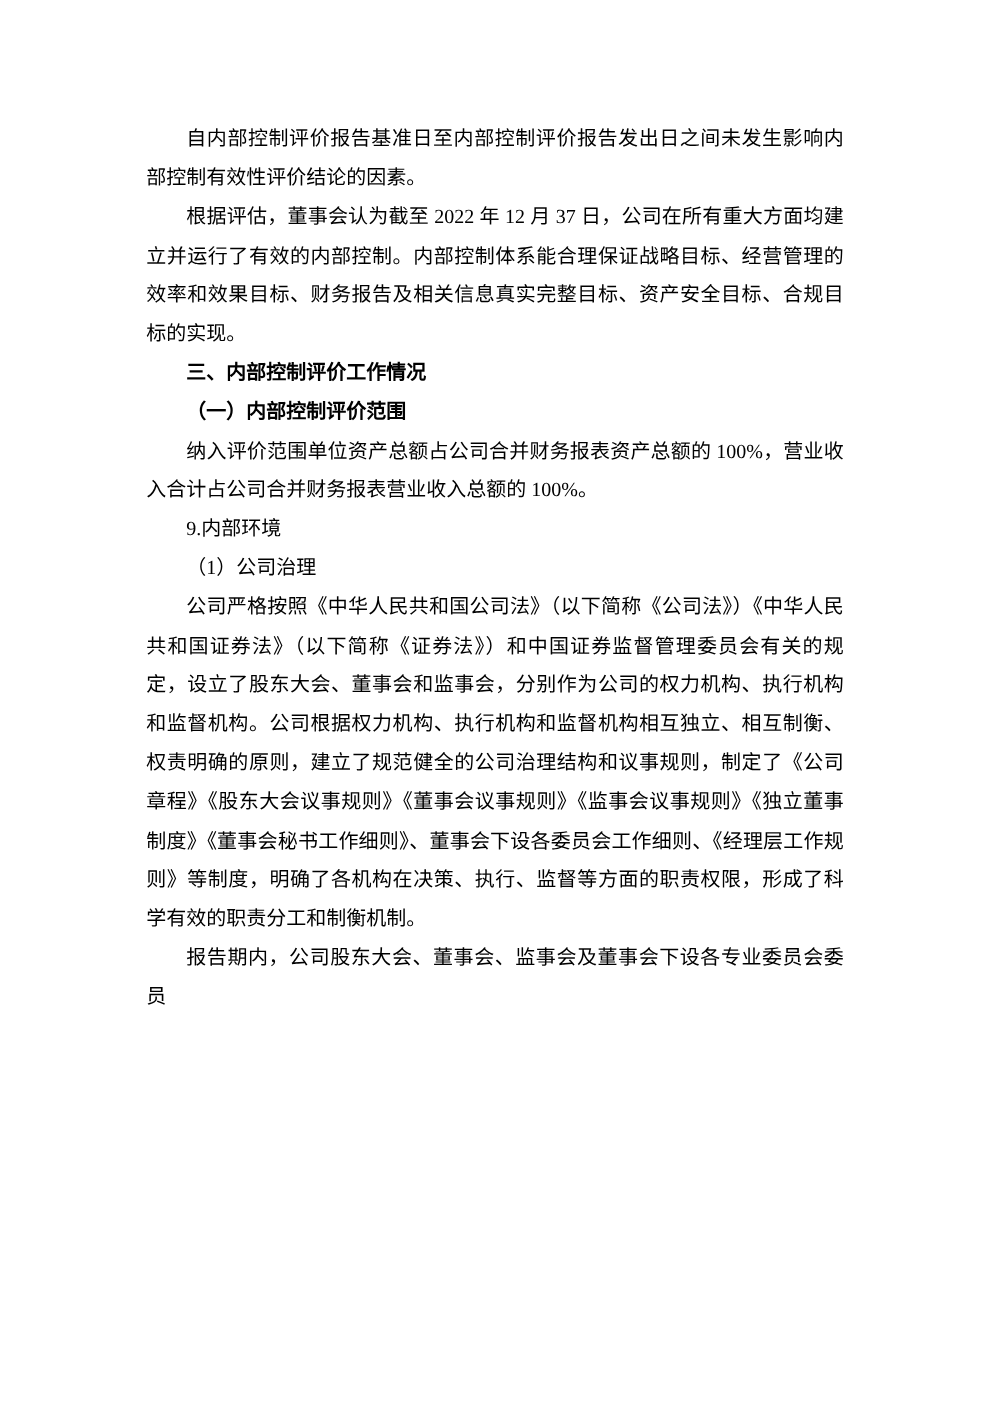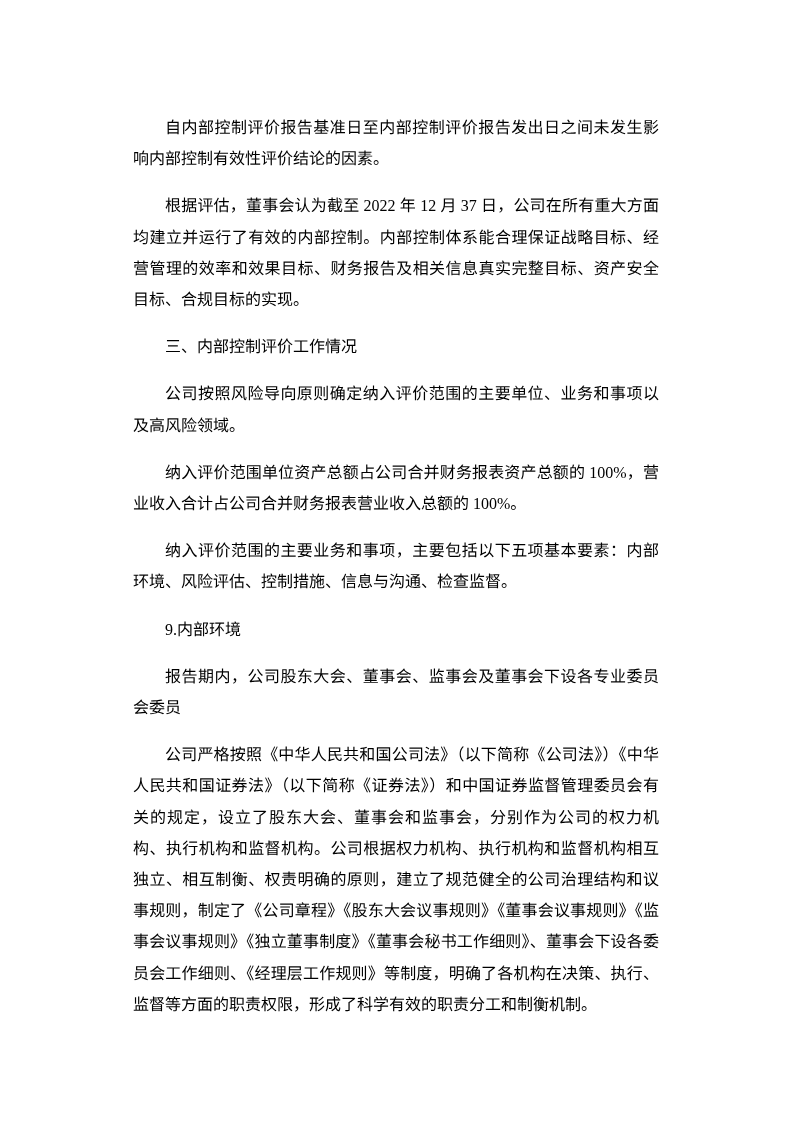--- a/index.html
+++ b/index.html
@@ -19,39 +19,39 @@
     left: 117px;
     top: 96px;
     width: 558px;
     color: #000000;
     font-family: "Liberation Serif", "DejaVu Serif", serif;
     font-size: 16px;
     line-height: 31.2px;
     text-align: justify;
   }
   .para {
-    margin: 16px;
+    margin: 0;
     padding: 0;
     text-indent: 2em;
   }
   .heading-1 {
-    font-weight: normal;
+    font-weight: bold;
   }
   .heading-2 {
     font-weight: bold;
   }
 </style>
 </head>
 <body>
 
 <div class="page">
   <div class="content">
     <p class="para">自内部控制评价报告基准日至内部控制评价报告发出日之间未发生影响内部控制有效性评价结论的因素。</p>
     <p class="para">根据评估，董事会认为截至 2022 年 12 月 37 日，公司在所有重大方面均建立并运行了有效的内部控制。内部控制体系能合理保证战略目标、经营管理的效率和效果目标、财务报告及相关信息真实完整目标、资产安全目标、合规目标的实现。</p>
     <p class="para heading-1">三、内部控制评价工作情况</p>
-    <p class="para">公司按照风险导向原则确定纳入评价范围的主要单位、业务和事项以及高风险领域。</p>
+    <p class="para heading-2">（一）内部控制评价范围</p>
     <p class="para">纳入评价范围单位资产总额占公司合并财务报表资产总额的 100%，营业收入合计占公司合并财务报表营业收入总额的 100%。</p>
-    <p class="para">纳入评价范围的主要业务和事项，主要包括以下五项基本要素：内部环境、风险评估、控制措施、信息与沟通、检查监督。</p>
     <p class="para">9.内部环境</p>
+    <p class="para">（1）公司治理</p>
+    <p class="para">公司严格按照《中华人民共和国公司法》（以下简称《公司法》）《中华人民共和国证券法》（以下简称《证券法》）和中国证券监督管理委员会有关的规定，设立了股东大会、董事会和监事会，分别作为公司的权力机构、执行机构和监督机构。公司根据权力机构、执行机构和监督机构相互独立、相互制衡、权责明确的原则，建立了规范健全的公司治理结构和议事规则，制定了《公司章程》《股东大会议事规则》《董事会议事规则》《监事会议事规则》《独立董事制度》《董事会秘书工作细则》、董事会下设各委员会工作细则、《经理层工作规则》等制度，明确了各机构在决策、执行、监督等方面的职责权限，形成了科学有效的职责分工和制衡机制。</p>
     <p class="para">报告期内，公司股东大会、董事会、监事会及董事会下设各专业委员会委员</p>
-    <p class="para">公司严格按照《中华人民共和国公司法》（以下简称《公司法》）《中华人民共和国证券法》（以下简称《证券法》）和中国证券监督管理委员会有关的规定，设立了股东大会、董事会和监事会，分别作为公司的权力机构、执行机构和监督机构。公司根据权力机构、执行机构和监督机构相互独立、相互制衡、权责明确的原则，建立了规范健全的公司治理结构和议事规则，制定了《公司章程》《股东大会议事规则》《董事会议事规则》《监事会议事规则》《独立董事制度》《董事会秘书工作细则》、董事会下设各委员会工作细则、《经理层工作规则》等制度，明确了各机构在决策、执行、监督等方面的职责权限，形成了科学有效的职责分工和制衡机制。</p>
   </div>
 </div>
 
 </body></html>

